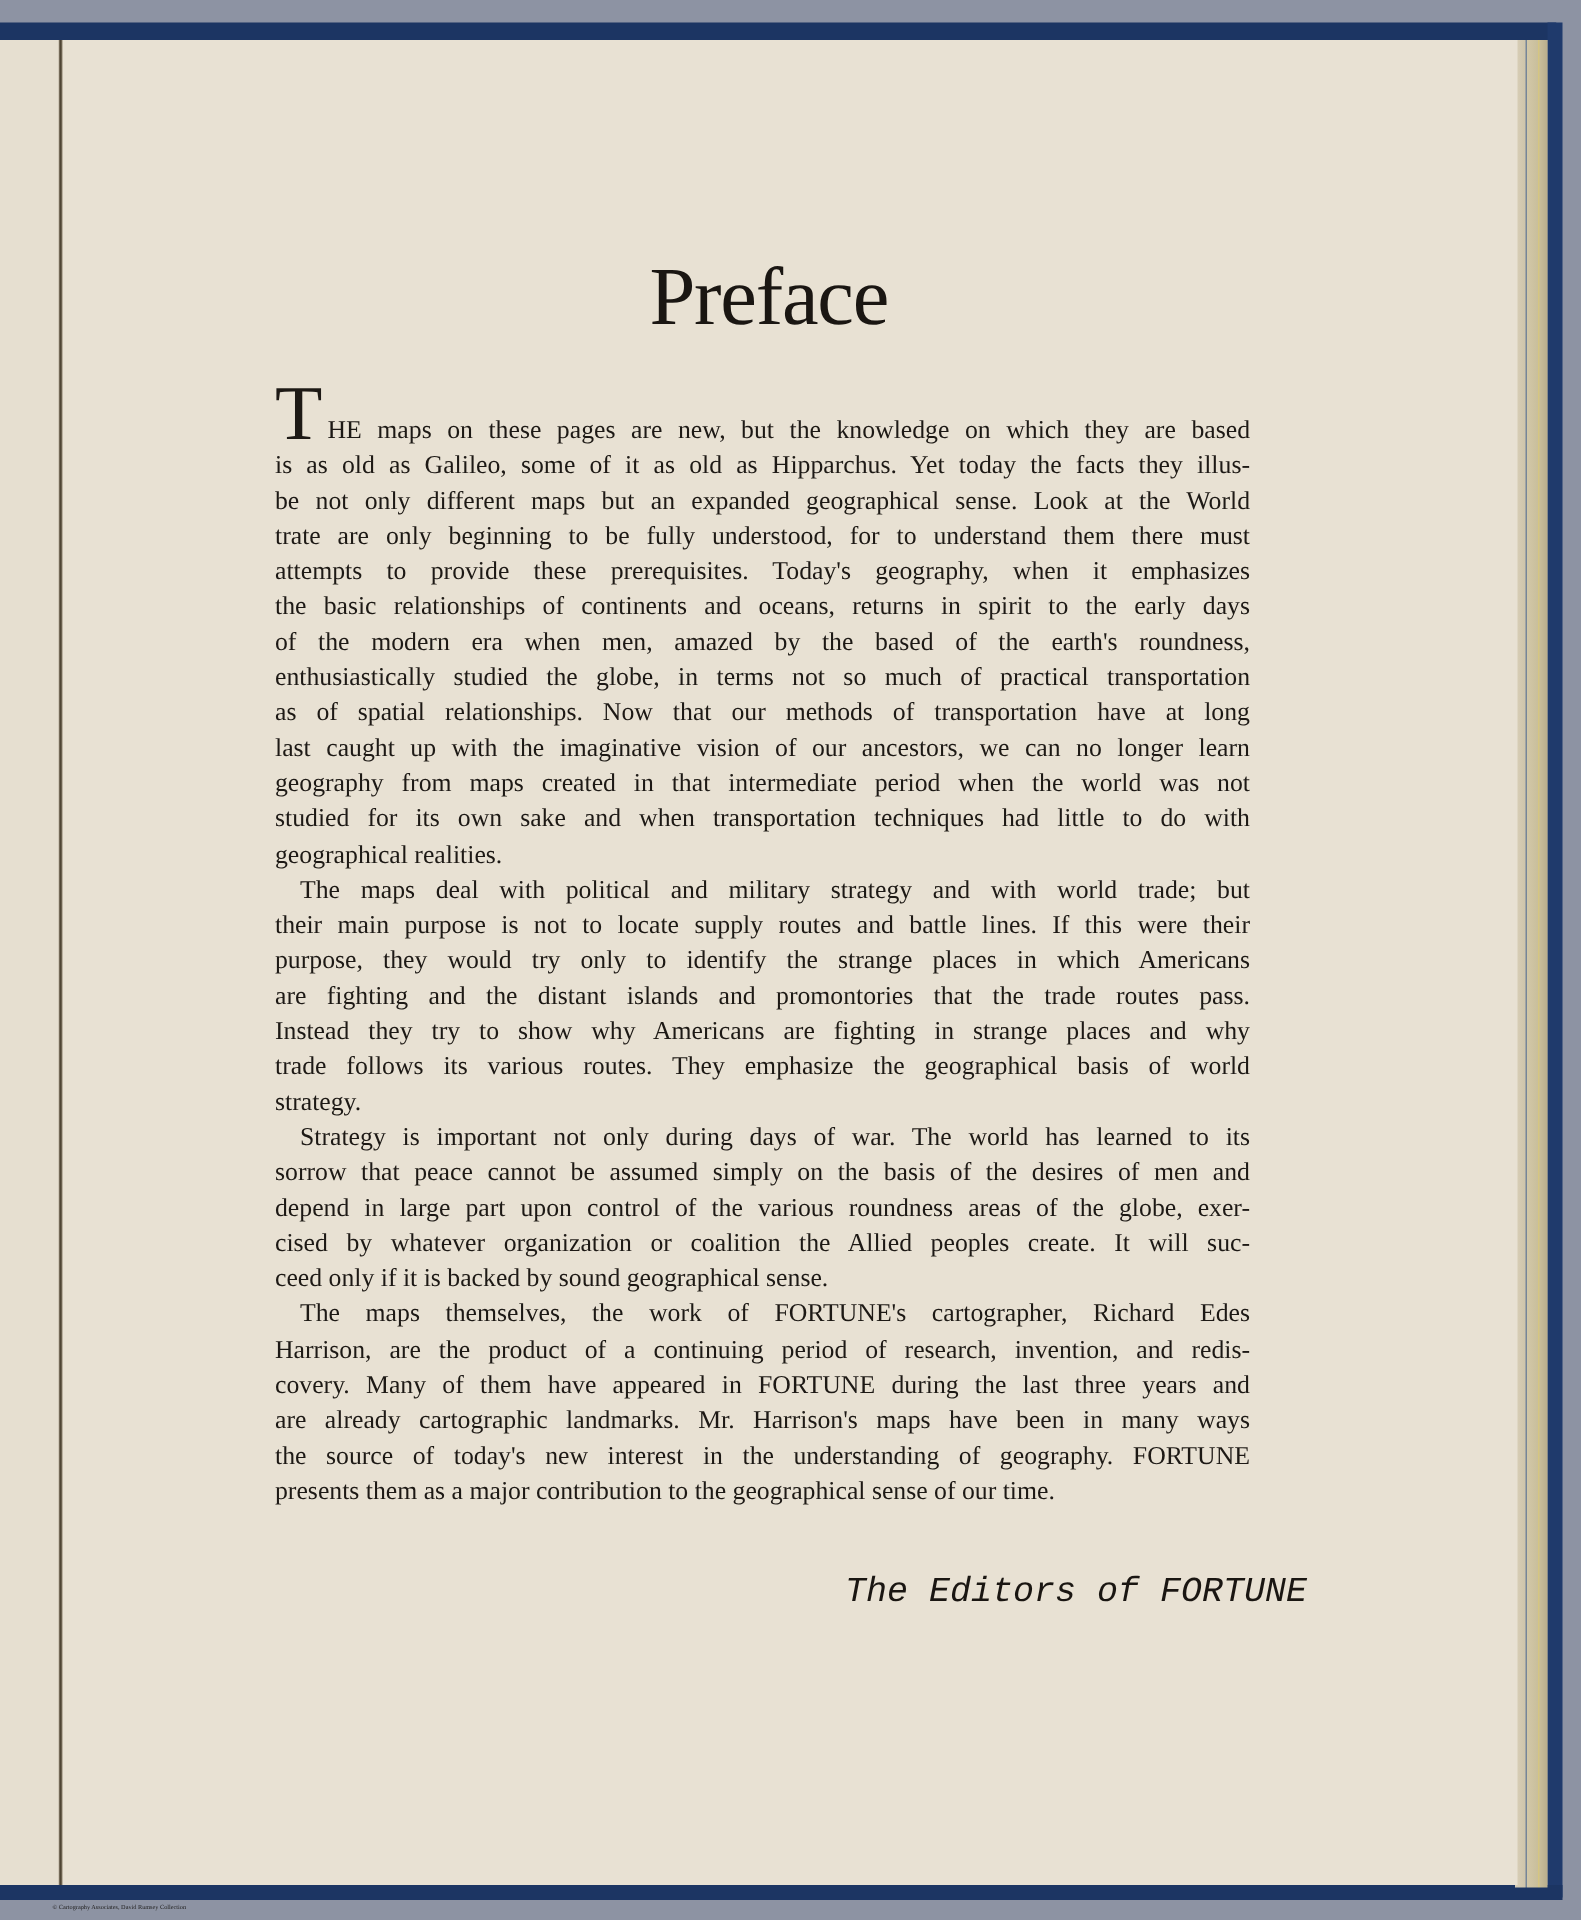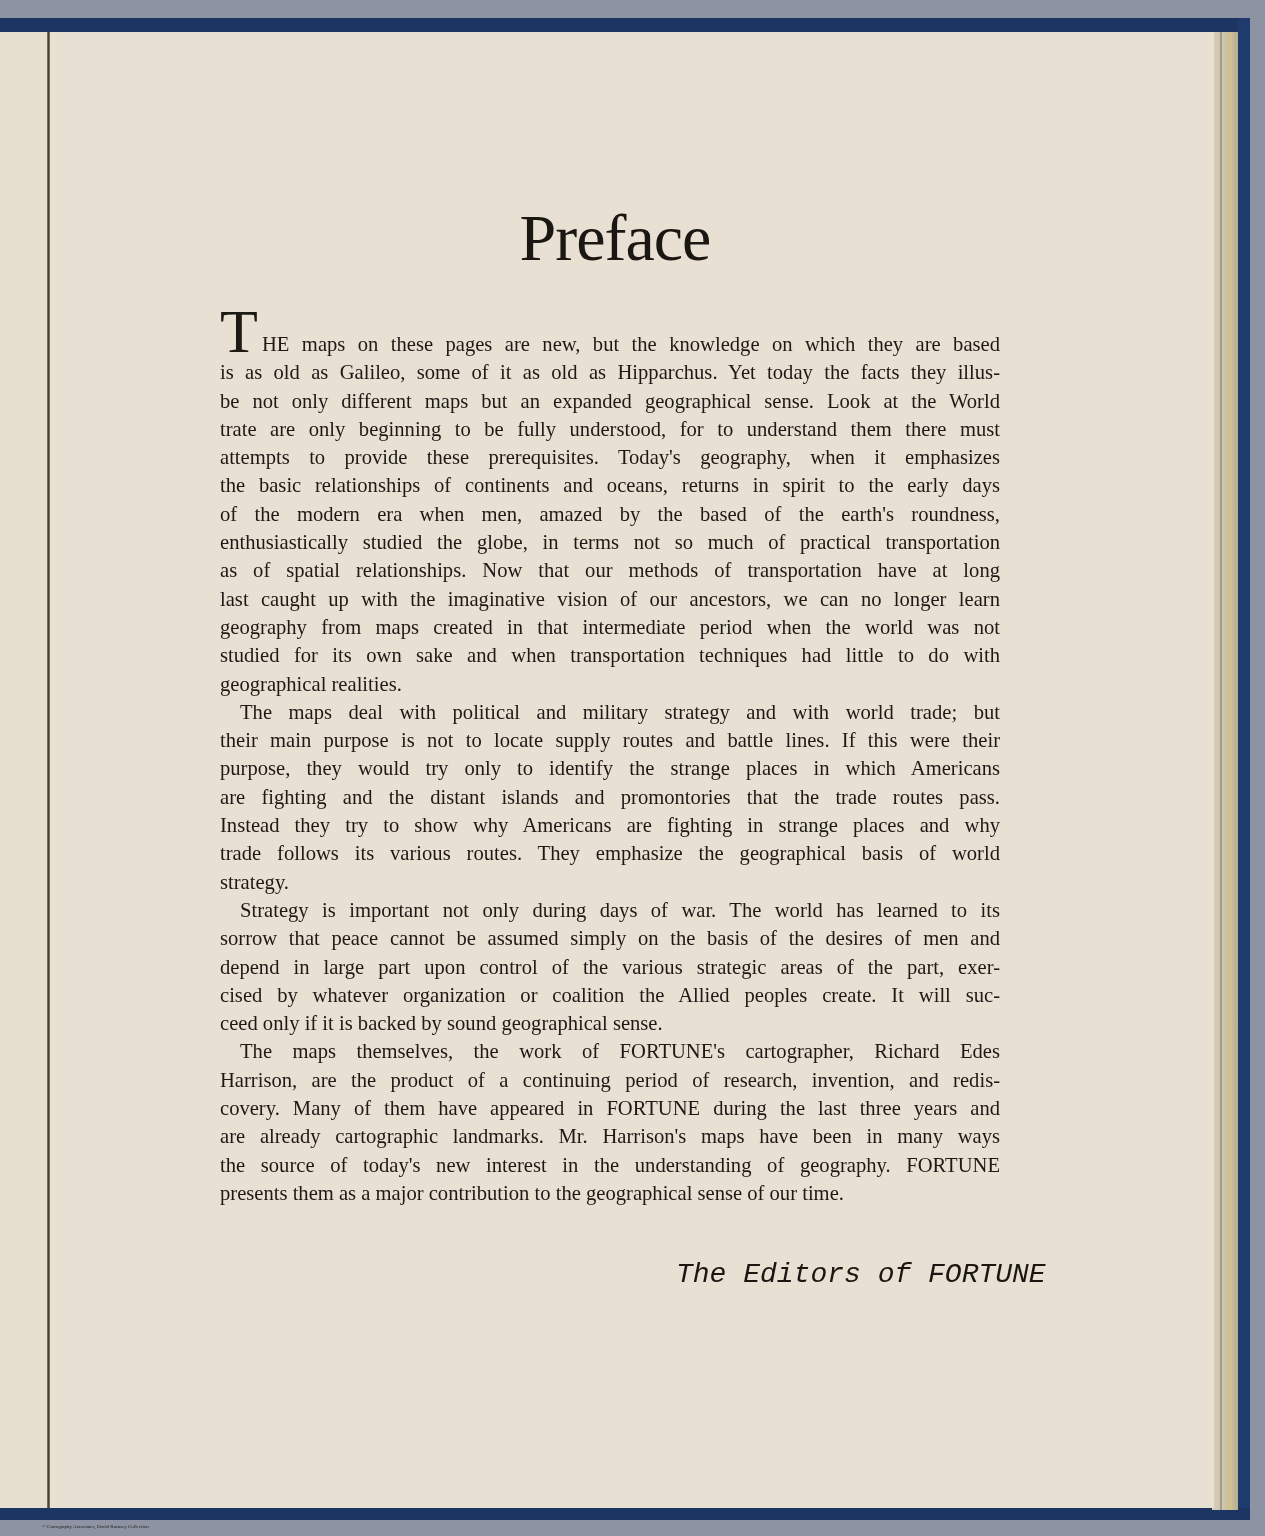--- a/index.html
+++ b/index.html
@@ -107,21 +107,21 @@
       <div class="line">purpose, they would try only to identify the strange places in which Americans</div>
       <div class="line">are fighting and the distant islands and promontories that the trade routes pass.</div>
       <div class="line">Instead they try to show why Americans are fighting in strange places and why</div>
       <div class="line">trade follows its various routes. They emphasize the geographical basis of world</div>
       <div class="line last">strategy.</div>
     </div>
 
     <div>
       <div class="line indent">Strategy is important not only during days of war. The world has learned to its</div>
       <div class="line">sorrow that peace cannot be assumed simply on the basis of the desires of men and</div>
-      <div class="line">depend in large part upon control of the various strategic areas of the part, exer-</div>
+      <div class="line">depend in large part upon control of the various roundness areas of the globe, exer-</div>
       <div class="line">cised by whatever organization or coalition the Allied peoples create. It will suc-</div>
       <div class="line last">ceed only if it is backed by sound geographical sense.</div>
     </div>
 
     <div>
       <div class="line indent">The maps themselves, the work of FORTUNE's cartographer, Richard Edes</div>
       <div class="line">Harrison, are the product of a continuing period of research, invention, and redis-</div>
       <div class="line">covery. Many of them have appeared in FORTUNE during the last three years and</div>
       <div class="line">are already cartographic landmarks. Mr. Harrison's maps have been in many ways</div>
       <div class="line">the source of today's new interest in the understanding of geography. FORTUNE</div>

